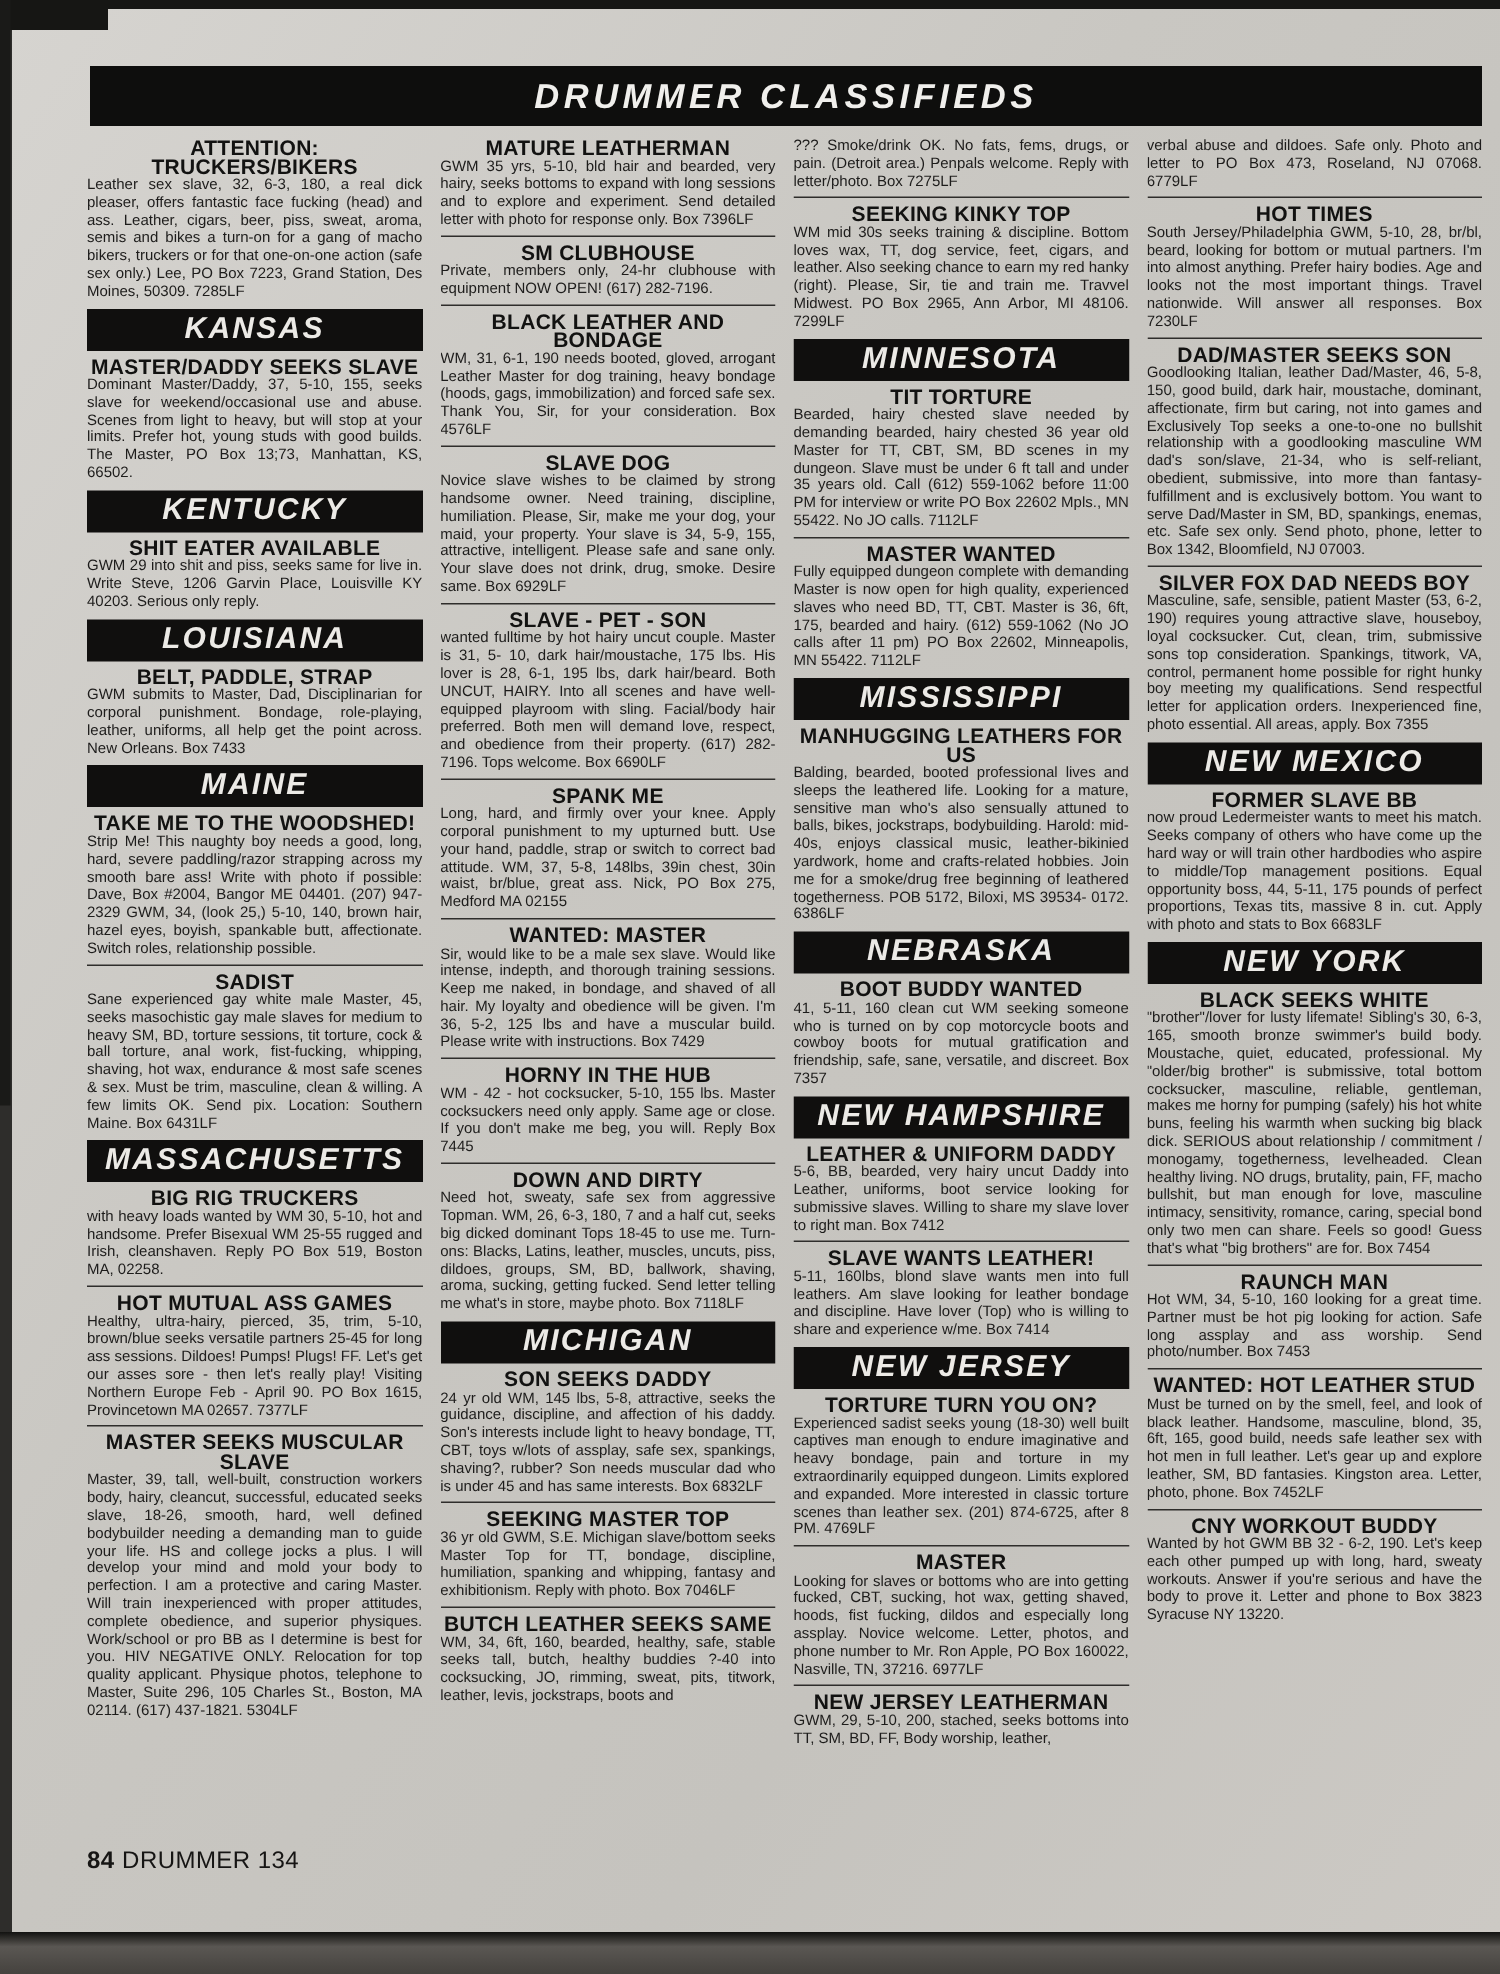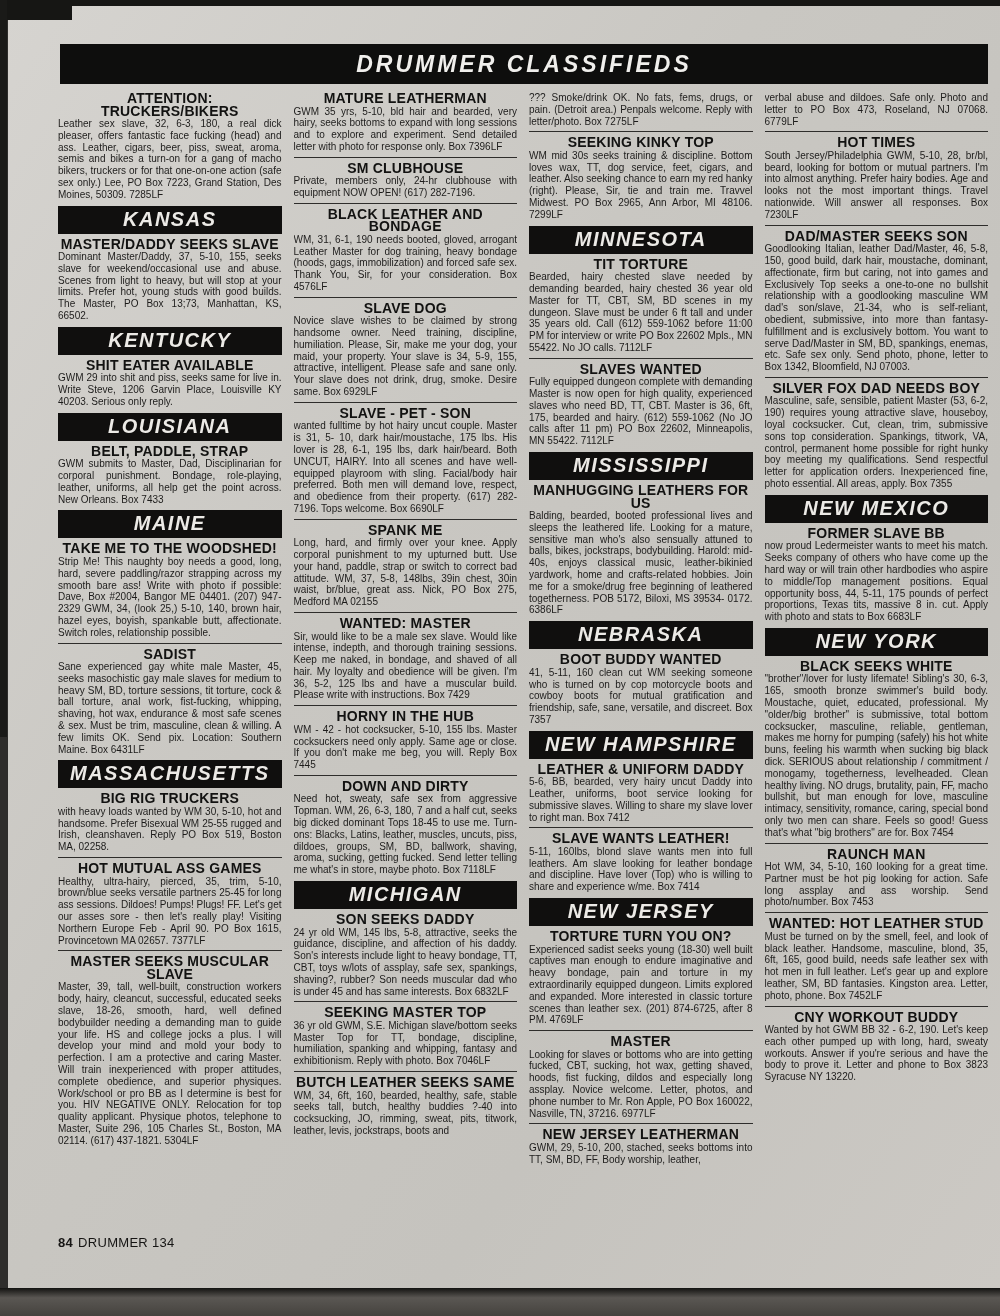--- a/index.html
+++ b/index.html
@@ -37,21 +37,21 @@
   .ad.ruled{border-top:1px solid #2e2d2b;padding-top:4px;}
   .ad-title{
     font-weight:bold;text-align:center;font-size:14px;line-height:12.5px;
     color:#121211;letter-spacing:0.2px;margin-bottom:1px;
   }
   .ad-body{
     font-size:10px;line-height:11.8px;text-align:justify;color:#1d1c1b;
     text-justify:inter-word;
   }
   .footer{
-    position:absolute;left:50px;bottom:38px;font-size:13px;color:#161514;
+    position:absolute;left:50px;bottom:38px;font-size:16px;color:#161514;
     letter-spacing:0.3px;
   }
   .footer .num{font-weight:bold;margin-right:5px;}
 </style>
 </head>
 <body>
 
 <div class="paper">
   <div class="masthead">DRUMMER CLASSIFIEDS</div>
   <div class="columns" id="columns">
@@ -156,21 +156,21 @@
         <div class="ad ruled">
           <div class="ad-title">SEEKING KINKY TOP</div>
           <div class="ad-body">WM mid 30s seeks training &amp; discipline. Bottom loves wax, TT, dog service, feet, cigars, and leather. Also seeking chance to earn my red hanky (right). Please, Sir, tie and train me. Travvel Midwest. PO Box 2965, Ann Arbor, MI 48106. 7299LF</div>
         </div>
         <div class="state-bar">MINNESOTA</div>
         <div class="ad">
           <div class="ad-title">TIT TORTURE</div>
           <div class="ad-body">Bearded, hairy chested slave needed by demanding bearded, hairy chested 36 year old Master for TT, CBT, SM, BD scenes in my dungeon. Slave must be under 6 ft tall and under 35 years old. Call (612) 559-1062 before 11:00 PM for interview or write PO Box 22602 Mpls., MN 55422. No JO calls. 7112LF</div>
         </div>
         <div class="ad ruled">
-          <div class="ad-title">SLAVES WANTED</div>
+          <div class="ad-title">MASTER WANTED</div>
           <div class="ad-body">Fully equipped dungeon complete with demanding Master is now open for high quality, experienced slaves who need BD, TT, CBT. Master is 36, 6ft, 175, bearded and hairy. (612) 559-1062 (No JO calls after 11 pm) PO Box 22602, Minneapolis, MN 55422. 7112LF</div>
         </div>
         <div class="state-bar">MISSISSIPPI</div>
         <div class="ad">
           <div class="ad-title">MANHUGGING LEATHERS FOR US</div>
           <div class="ad-body">Balding, bearded, booted professional lives and sleeps the leathered life. Looking for a mature, sensitive man who's also sensually attuned to balls, bikes, jockstraps, bodybuilding. Harold: mid-40s, enjoys classical music, leather-bikinied yardwork, home and crafts-related hobbies. Join me for a smoke/drug free beginning of leathered togetherness. POB 5172, Biloxi, MS 39534- 0172. 6386LF</div>
         </div>
         <div class="state-bar">NEBRASKA</div>
         <div class="ad">
           <div class="ad-title">BOOT BUDDY WANTED</div>

